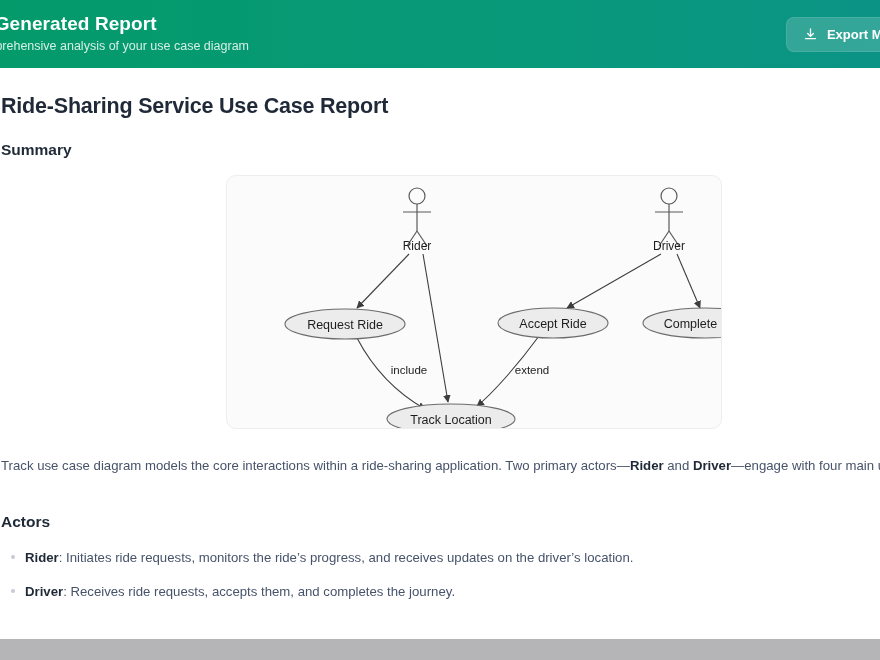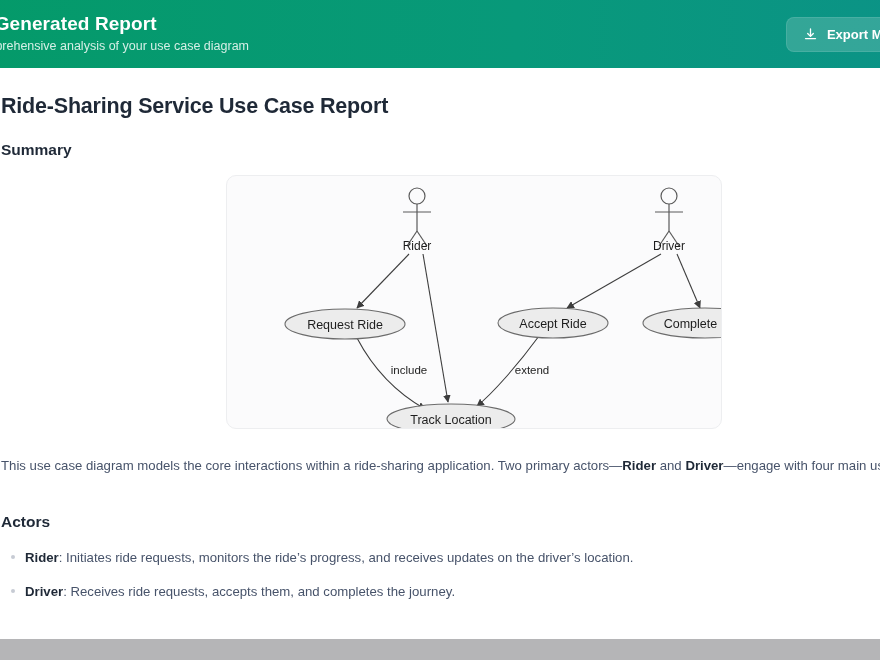--- a/index.html
+++ b/index.html
@@ -223,21 +223,21 @@
         <g>
           <ellipse cx="224" cy="243" rx="64" ry="15" fill="#ececec" stroke="#6b6b6b" stroke-width="1.1"></ellipse>
           <text x="224" y="248" font-family="'Liberation Sans', sans-serif" font-size="12.5" fill="#1d1d1d" text-anchor="middle">Track Location</text>
         </g>
 
         <text x="182" y="198" font-family="'Liberation Sans', sans-serif" font-size="11.5" fill="#1d1d1d" text-anchor="middle">include</text>
         <text x="305" y="198" font-family="'Liberation Sans', sans-serif" font-size="11.5" fill="#1d1d1d" text-anchor="middle">extend</text>
       </svg>
     </div>
 
-    <p class="para"><span>This use case diagram models the core interactions within a ride-sharing application. Two primary actors—</span><b>Rider</b><span> and </span><b>Driver</b><span>—engage with four main use cases: </span></p>
+    <p class="para"><span>Track use case diagram models the core interactions within a ride-sharing application. Two primary actors—</span><b>Rider</b><span> and </span><b>Driver</b><span>—engage with four main use cases: </span></p>
 
     <h2 class="section-heading">Actors</h2>
 
     <ul class="bullet-list">
       <li class="bullet-item"><b>Rider</b><span>: Initiates ride requests, monitors the ride’s progress, and receives updates on the driver’s location.</span></li>
       <li class="bullet-item"><b>Driver</b><span>: Receives ride requests, accepts them, and completes the journey.</span></li>
     </ul>
 
   </div>
 </div>

